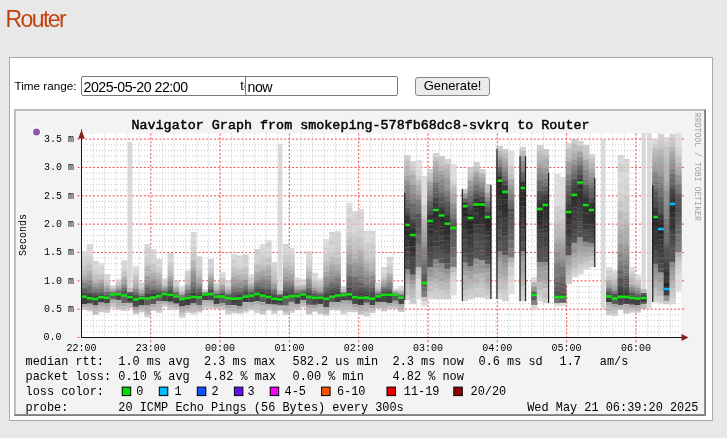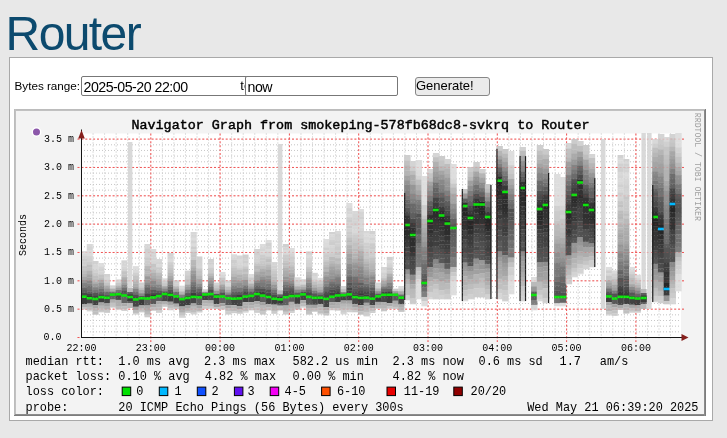--- a/index.html
+++ b/index.html
@@ -1,27 +1,27 @@
 <!DOCTYPE html>
 <html><head><meta charset="utf-8"><style>
 *{margin:0;padding:0;box-sizing:border-box}
 html,body{width:727px;height:438px;background:#e8e8e8;font-family:"Liberation Sans",sans-serif;overflow:hidden;position:relative}
-#h1{position:absolute;left:5.6px;top:5.8px;font-size:48px;font-weight:400;color:#0c4a6e;letter-spacing:-1.6px}
+#h1{position:absolute;left:5.6px;top:5.8px;font-size:23px;font-weight:400;color:#c2410c;letter-spacing:-1.6px}
 #panel{position:absolute;left:9px;top:57px;width:704px;height:364px;background:#fff;border:1px solid #a9a9a9}
 #tr{position:absolute;left:14.5px;top:76px;font-size:11.7px;line-height:20px;color:#000}
 .inp{position:absolute;top:75.8px;height:20px;border:1px solid #777;background:#fff;font:14.2px/15px "Liberation Sans",sans-serif;padding:2px 3px 0 1.5px;letter-spacing:-0.5px;border-radius:2px;color:#000}
 #i1{left:81px;width:168px}
 #i2{left:245px;width:153.3px}
 #to{position:absolute;left:240.3px;top:76px;font-size:13px;line-height:20px}
-#btn{position:absolute;left:414.9px;top:76.9px;width:75.4px;height:19px;background:#ebebeb;border:1px solid #878787;border-radius:3px;font:13px "Liberation Sans",sans-serif;color:#000;line-height:16.5px}
+#btn{position:absolute;left:414.9px;top:76.9px;width:75.4px;height:19px;background:#ebebeb;border:1px solid #878787;border-radius:3px;font:13px "Liberation Sans",sans-serif;color:#000;text-align:center;line-height:16.5px}
 #rrd{position:absolute;left:14px;top:109px;width:692px;height:307px}
 </style></head><body>
 <div id="h1">Router</div>
 <div id="panel"></div>
-<div id="tr">Bytes range:</div>
+<div id="tr">Time range:</div>
 <input class="inp" id="i1" value="2025-05-20 22:00" style="">
 <span id="to">to</span>
 <input class="inp" id="i2" value="now" style="">
 <div id="btn">Generate!</div>
 <svg id="rrd" viewBox="0 0 692 307">
 <rect x="0.00" y="0.00" width="692.00" height="307.00" fill="#f3f3f3"></rect>
 <line x1="0.00" y1="0.50" x2="692.00" y2="0.50" stroke="#bcbcbc" stroke-width="1"></line>
 <line x1="0.00" y1="1.50" x2="691.00" y2="1.50" stroke="#c1c1c1" stroke-width="1"></line>
 <line x1="0.50" y1="0.00" x2="0.50" y2="307.00" stroke="#bcbcbc" stroke-width="1"></line>
 <line x1="1.50" y1="0.00" x2="1.50" y2="306.00" stroke="#c1c1c1" stroke-width="1"></line>

